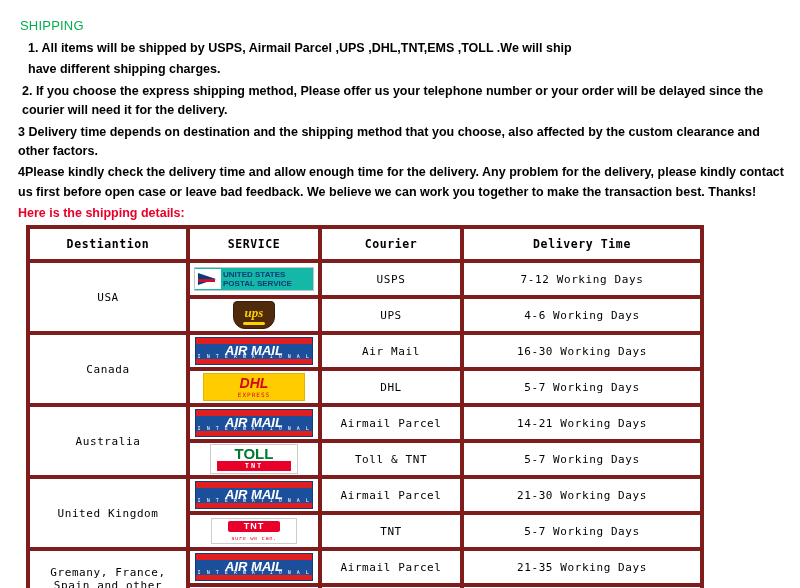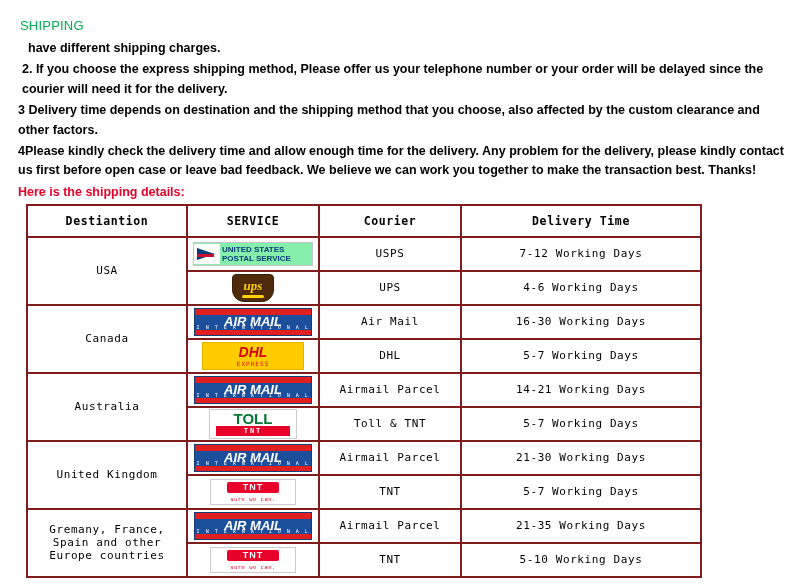--- a/index.html
+++ b/index.html
@@ -44,21 +44,21 @@
     font-weight: bold;
     margin: 4px 0 5px 4px;
   }
   table.ship {
     border-collapse: collapse;
     width: 674px;
     margin-left: 12px;
     table-layout: fixed;
   }
   table.ship td, table.ship th {
-    border: 2px solid #7f1d1d;
+    border: 4px solid #7f1d1d;
     padding: 0;
     text-align: center;
     vertical-align: middle;
     font-family: "DejaVu Sans Mono", monospace;
     font-size: 11px;
     font-weight: normal;
     letter-spacing: 0.6px;
     color: #000;
   }
   table.ship th {
@@ -83,21 +83,21 @@
 
   
   .logo-wrap {
     display: flex;
     align-items: center;
     justify-content: center;
     height: 100%;
   }
   .usps {
     width: 118px; height: 22px;
-    background: #86efac;
+    background: #14b8a6;
     border: 1px solid #bfc6cc;
     display: flex; align-items: center;
     position: relative;
     overflow: hidden;
   }
   .usps .eagle {
     width: 26px; height: 20px;
     background: #ffffff;
     position: relative;
     flex: 0 0 26px;
@@ -284,20 +284,21 @@
     line-height: 7px;
   }
 </style>
 </head>
 <body>
 
 <div class="page">
 
   <div class="heading">SHIPPING</div>
 
+  <div class="para indent1">1. All items will be shipped by USPS, Airmail Parcel ,UPS ,DHL,TNT,EMS ,TOLL .We will ship</div>
   <div class="para indent1">have different shipping charges.</div>
   <div class="para indent2">2. If you choose the express shipping method, Please offer us your telephone number or your order will be delayed since the courier will need it for the delivery.</div>
   <div class="para indent0">3 Delivery time depends on destination and the shipping method that you choose, also affected by the custom clearance and other factors.</div>
   <div class="para indent0">4Please kindly check the delivery time and allow enough time for the delivery. Any problem for the delivery, please kindly contact us first before open case or leave bad feedback. We believe we can work you together to make the transaction best. Thanks!</div>
 
   <div class="subheading">Here is the shipping details:</div>
 
   <table class="ship">
     <colgroup>
         <col class="c1">

